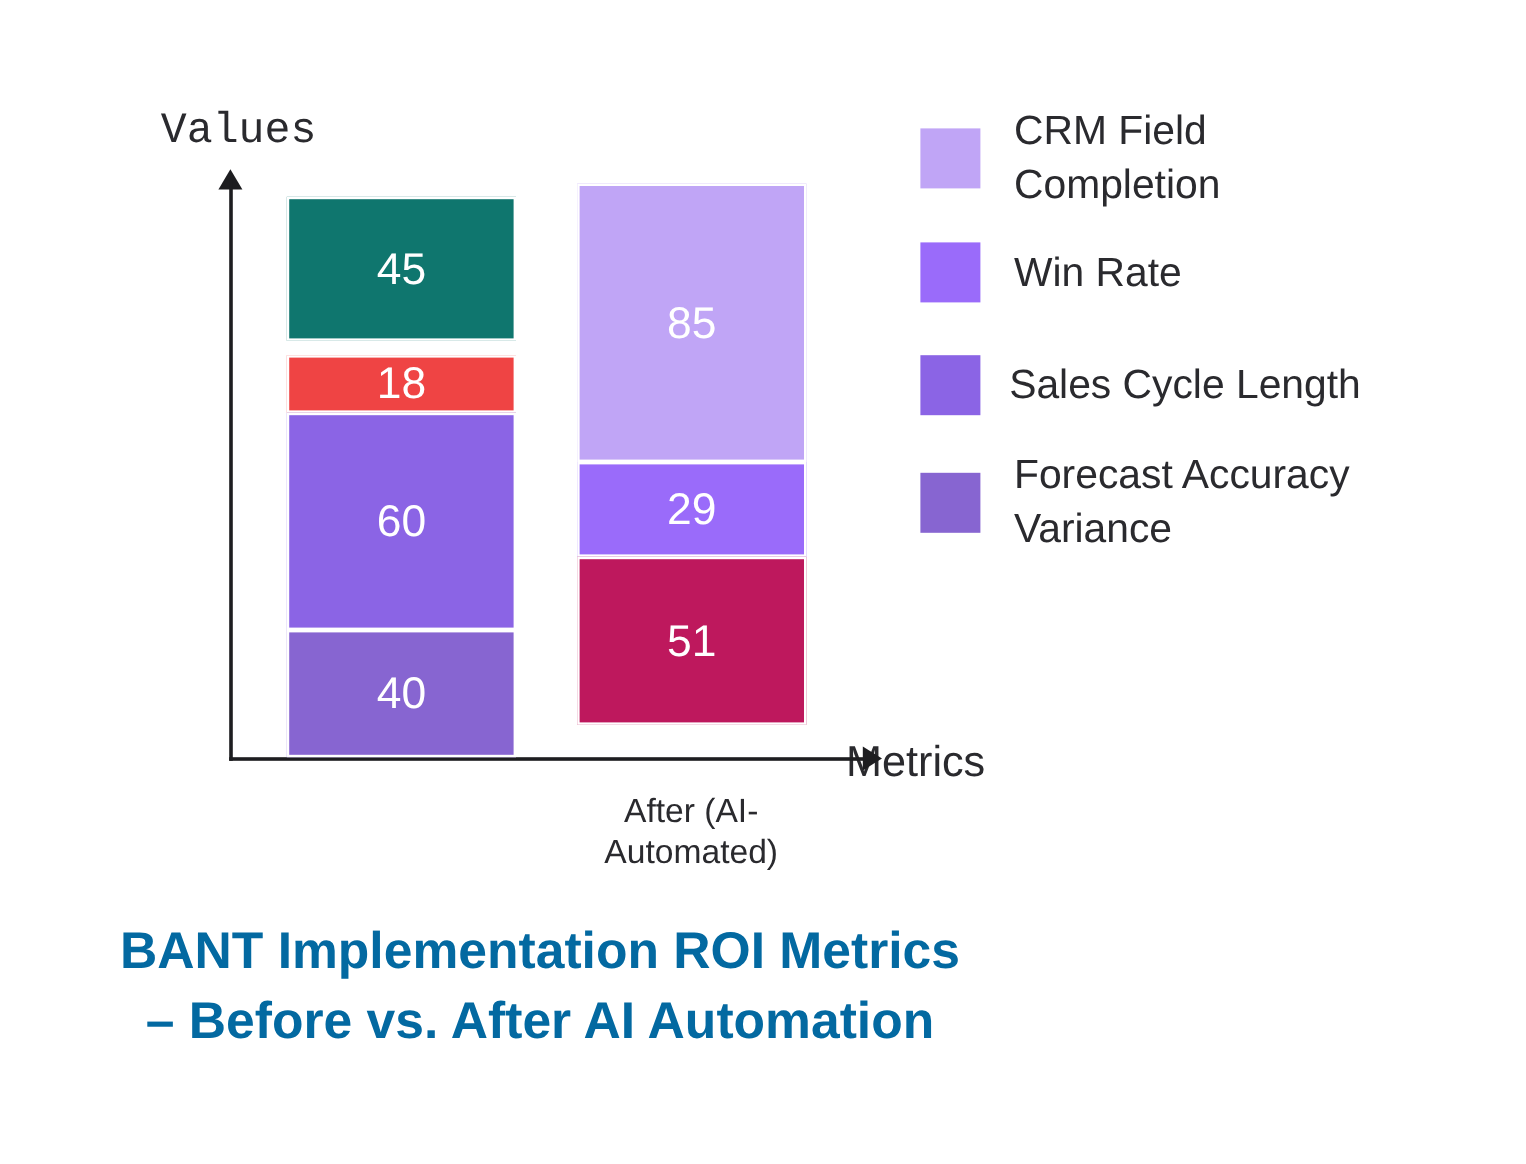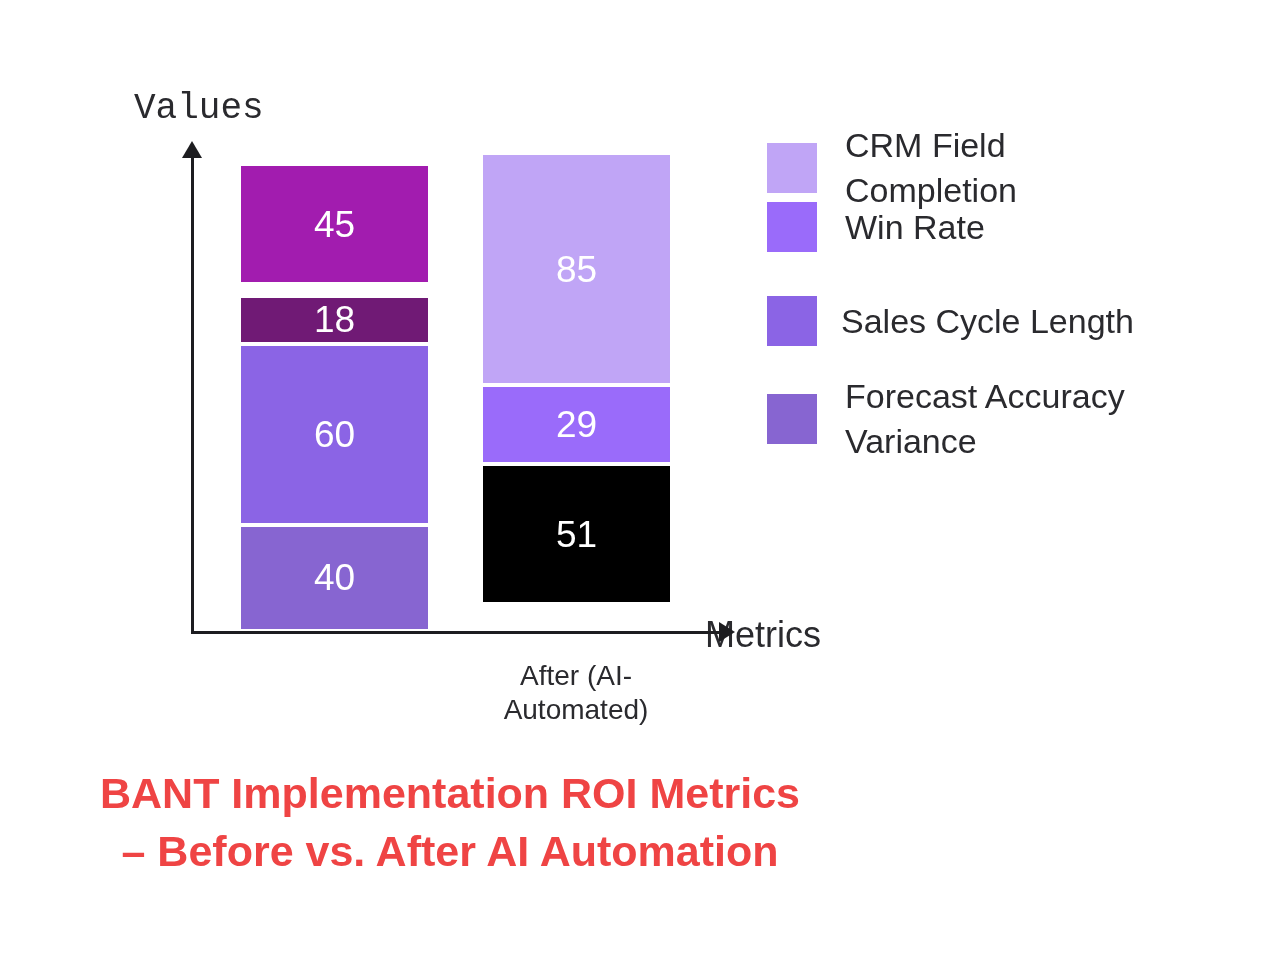--- a/index.html
+++ b/index.html
@@ -110,74 +110,74 @@
   .legend-swatch {
     width: 50px; height: 50px;
     flex: none;
   }
   .legend-label {
     font-size: 34px;
     line-height: 45px;
     color: #2a2a2e;
     white-space: pre-line;
   }
-  .legend-row-1 { top: 132px; margin-top: 36px; }
+  .legend-row-1 { top: 132px; }
   .legend-row-2 { top: 227px; }
   .legend-row-3 { top: 321px; gap: 24px; }
   .legend-row-4 { top: 419px; }
 
   
   .chart-title {
     position: absolute;
     left: 35px; top: 764px;
     width: 830px;
     text-align: center;
     font-size: 43px;
     line-height: 58px;
     font-weight: bold;
-    color: #ef4444;
+    color: #0369a1;
     white-space: pre-line;
   }
 </style>
 </head>
 <body>
 
 <div class="stage">
 
   <div class="y-axis-label">Values</div>
   <div class="y-axis-arrow"></div>
   <div class="y-axis-line"></div>
 
   <div class="x-axis-line"></div>
   <div class="x-axis-arrow"></div>
   <div class="x-axis-label">Metrics</div>
 
   <div id="bars">
       <div class="bar" style="left: 239px; width: 191px; top: 164.17px; height: 466.83px;">
-        <div class="bar-segment" style="height: 122.85px; background: #a21caf;">
+        <div class="bar-segment" style="height: 122.85px; background: #0f766e;">
           <span class="bar-segment-value">45</span>
         </div>
-        <div class="bar-segment" style="height: 49.14px; background: #701a75; margin-top: 12px;">
+        <div class="bar-segment" style="height: 49.14px; background: #ef4444; margin-top: 12px;">
           <span class="bar-segment-value">18</span>
         </div>
         <div class="bar-segment" style="height: 185.64px; background: rgb(139, 100, 229);">
           <span class="bar-segment-value">60</span>
         </div>
         <div class="bar-segment" style="height: 109.2px; background: rgb(135, 101, 209);">
           <span class="bar-segment-value">40</span>
         </div>
       </div>
       <div class="bar" style="left: 481px; width: 191px; top: 153.25px; height: 477.75px;">
         <div class="bar-segment" style="height: 232.05px; background: rgb(192, 165, 246);">
           <span class="bar-segment-value">85</span>
         </div>
         <div class="bar-segment" style="height: 79.17px; background: rgb(154, 107, 250);">
           <span class="bar-segment-value">29</span>
         </div>
-        <div class="bar-segment" style="height: 139.23px; background: #000000;">
+        <div class="bar-segment" style="height: 139.23px; background: #be185d;">
           <span class="bar-segment-value">51</span>
         </div>
       </div>
     </div>
 
   <div class="tick-label tick-after">After (AI-Automated)</div>
 
   <div class="legend-row legend-row-1">
     <div class="legend-swatch" style="background: rgb(192, 165, 246);"></div>
     <div class="legend-label">CRM Field

